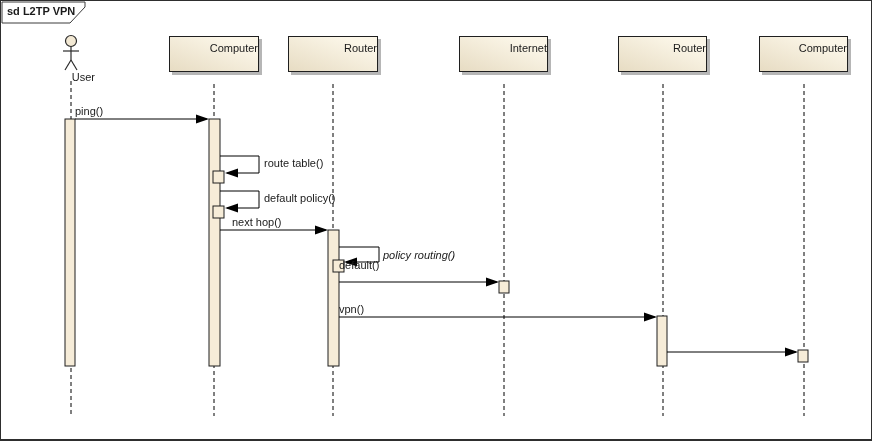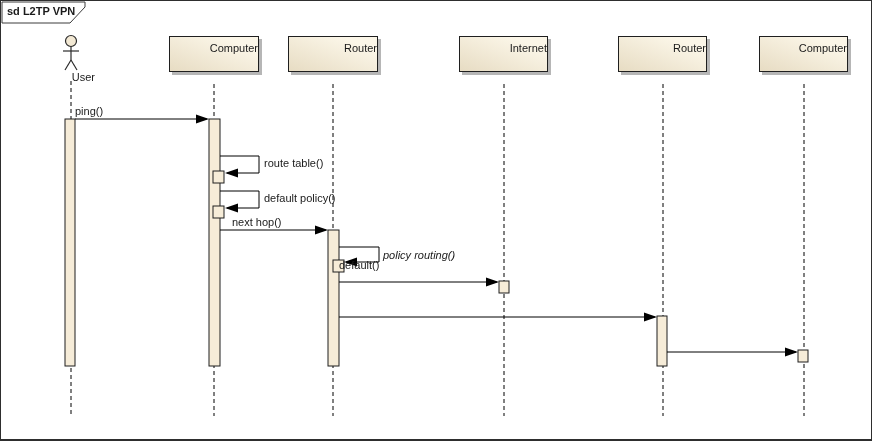--- a/index.html
+++ b/index.html
@@ -119,14 +119,15 @@
   <div class="pbox" style="left:758px; top:35px; width:89px;">
     <span class="pbox-label">Computer</span>
   </div>
 
   <div class="msg-label center" style="left:74px; top:104px; width:134px;">ping()</div>
   <div class="msg-label" style="left:263px; top:156px;">route table()</div>
   <div class="msg-label" style="left:263px; top:191px;">default policy()</div>
   <div class="msg-label center" style="left:219px; top:215px; width:107px;padding-left:12px;">next hop()</div>
   <div class="msg-label" style="left:382px; top:248px;font-style:italic;">policy routing()</div>
   <div class="msg-label center" style="left:338px; top:258px; width:160px;">default()</div>
+  <div class="msg-label center" style="left:338px; top:302px; width:318px;">vpn()</div>
 
 </div>
 
 </body></html>

